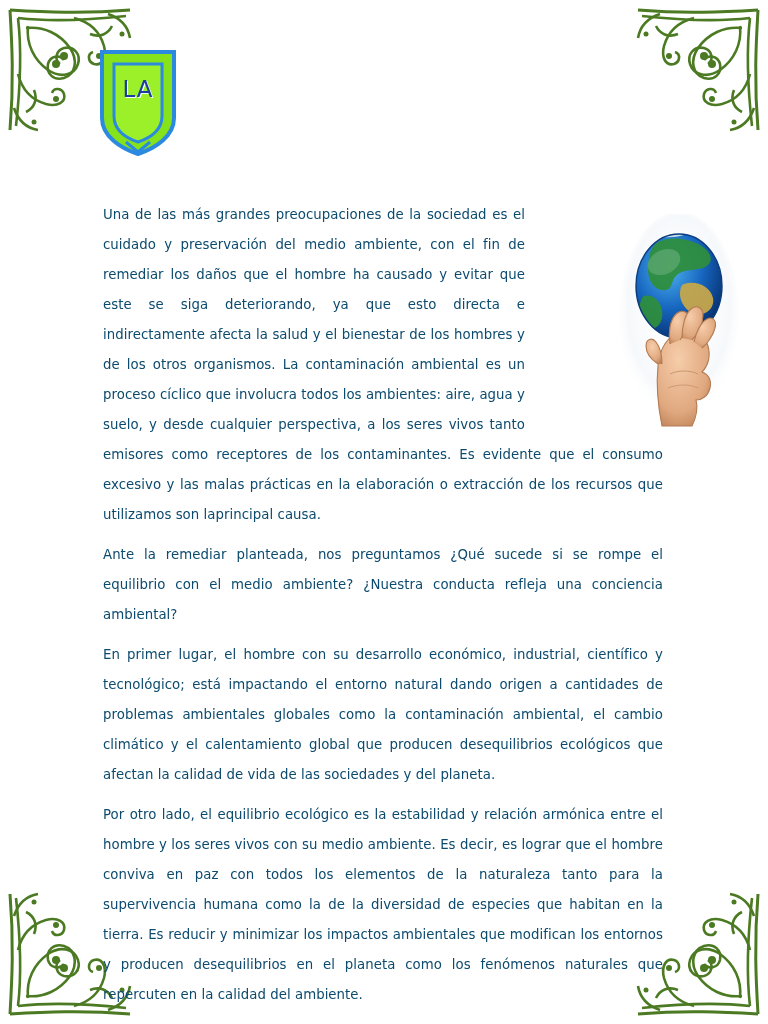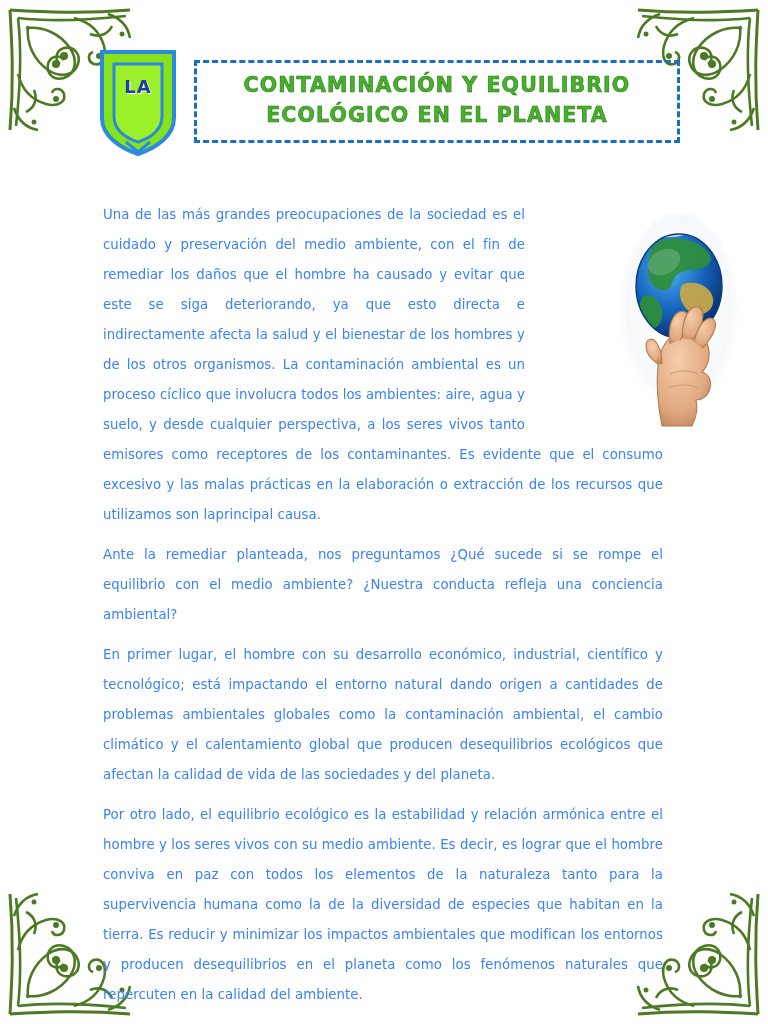--- a/index.html
+++ b/index.html
@@ -38,22 +38,22 @@
     position: absolute;
     left: 0; top: 2px;
     width: 84px; height: 112px;
   }
   .badge svg { width: 100%; height: 100%; display: block; }
   .badge-text {
     position: absolute;
     top: 30px; left: 0; width: 84px;
     text-align: center;
     font-family: "DejaVu Sans", sans-serif;
-    font-weight: bold;
-    font-size: 18px;
+    font-weight: normal;
+    font-size: 23px;
     letter-spacing: 1px;
     color: #1a3fa0;
     text-shadow: 1px 1px 0 #ffffff;
   }
   .title-box {
     position: absolute;
     left: 98px; top: 16px;
     right: 0;
     min-height: 78px;
     border: 3px dashed #1a6fc4;
@@ -76,21 +76,21 @@
   .content {
     position: absolute;
     top: 200px;
     left: 103px;
     width: 560px;
   }
   .para {
     font-family: "DejaVu Sans", sans-serif;
     font-size: 13.3px;
     line-height: 30px;
-    color: #3b82f6;
+    color: #0c4a6e;
     text-align: justify;
     margin: 0 0 10px 0;
     letter-spacing: 0.05px;
   }
   .para.first { text-indent: 0; }
 
   
   .globe-float {
     float: right;
     width: 124px;
@@ -226,24 +226,20 @@
 
     <div class="badge">
       <svg viewBox="0 0 84 112" aria-hidden="true">
         <path d="M6 6 H78 V72 C78 90, 60 102, 42 108 C24 102, 6 90, 6 72 Z" fill="#86e21a" stroke="#2b8ae0" stroke-width="4"></path>
         <path d="M18 18 H66 V70 C66 84, 54 92, 42 96 C30 92, 18 84, 18 70 Z" fill="#9cf02a" stroke="#2b8ae0" stroke-width="3"></path>
         <path d="M30 96 L42 106 L54 96" fill="none" stroke="#2b8ae0" stroke-width="3"></path>
       </svg>
       <div class="badge-text">LA</div>
     </div>
 
-    <div class="title-box">
-      <div class="title-line">CONTAMINACIÓN Y EQUILIBRIO</div>
-      <div class="title-line">ECOLÓGICO EN EL PLANETA</div>
-    </div>
   </div>
 
   <div class="globe-img">
     <svg viewBox="0 0 122 216" aria-hidden="true">
       <defs>
         <radialGradient id="oceanGrad" cx="38%" cy="32%" r="72%">
           <stop offset="0%" stop-color="#4fb5ef"></stop>
           <stop offset="55%" stop-color="#1766c0"></stop>
           <stop offset="100%" stop-color="#06306e"></stop>
         </radialGradient>

